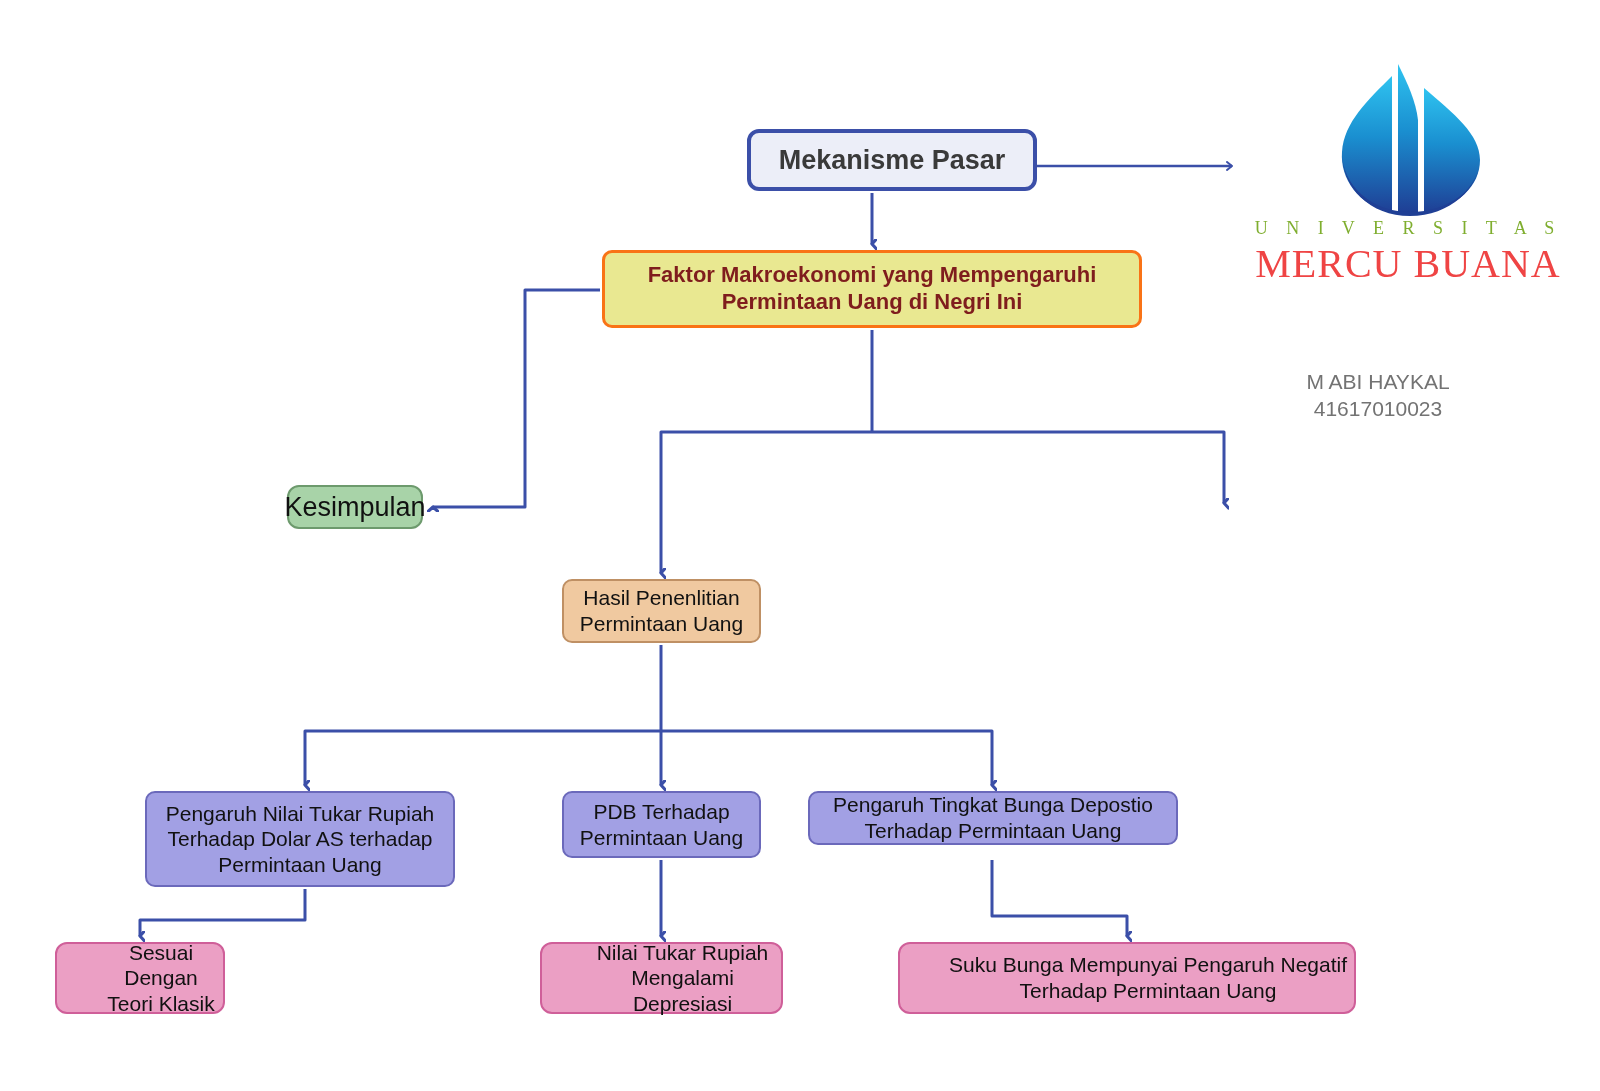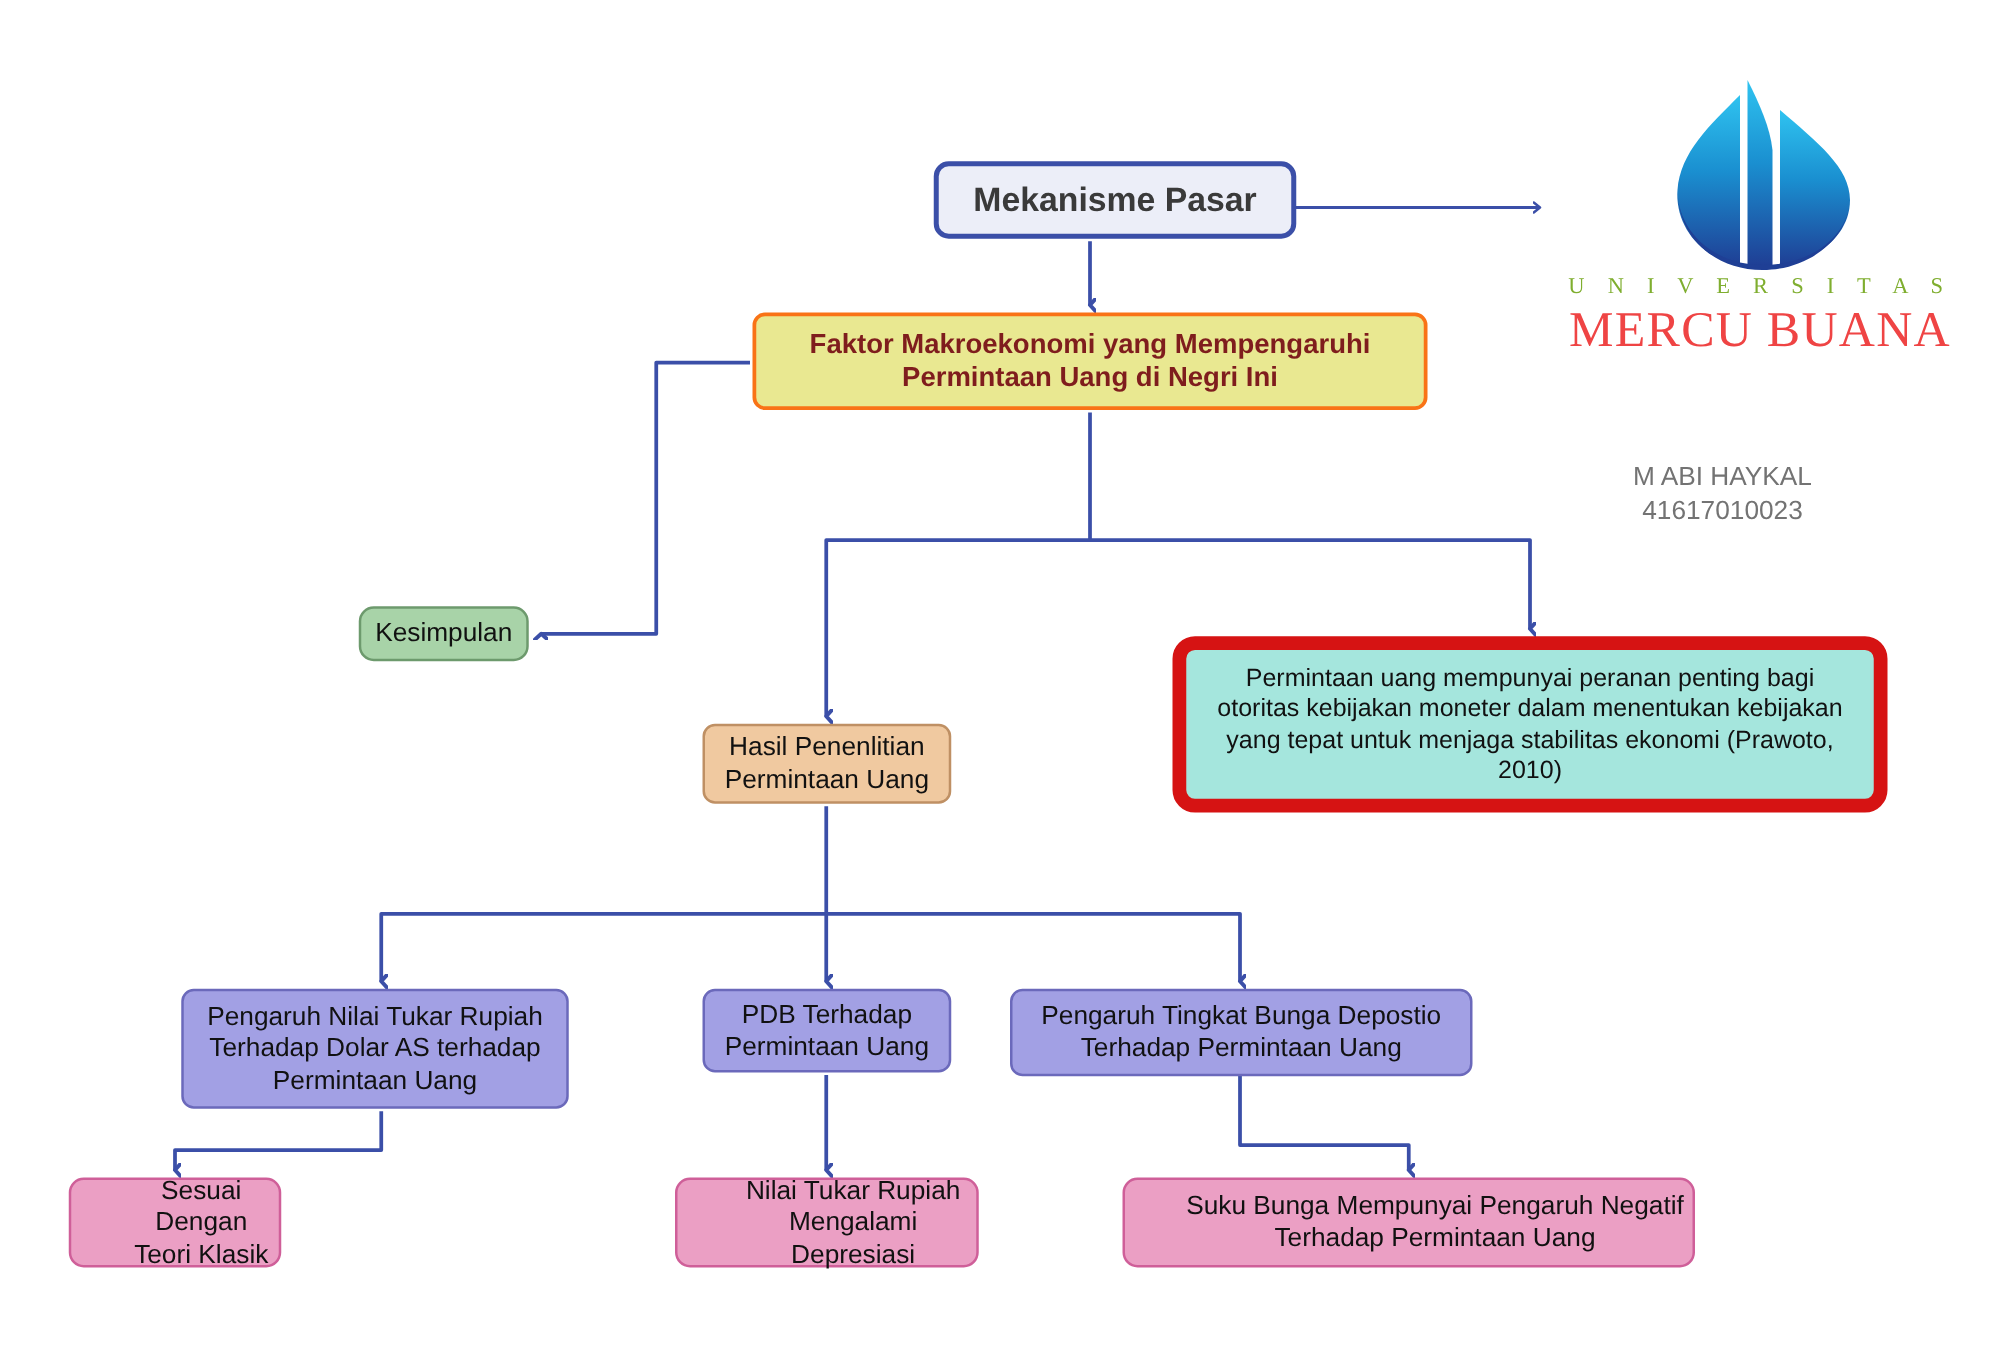--- a/index.html
+++ b/index.html
@@ -57,21 +57,21 @@
     color: #7f1d1d;
   }
 
   
   #node-kesimpulan {
     left: 287px; top: 485px;
     width: 136px; height: 44px;
     background: #a8d3a8;
     border: 2px solid #6d9a6d;
     border-radius: 12px;
-    font-size: 21px;
+    font-size: 27px;
   }
 
   
   #node-hasil {
     left: 562px; top: 579px;
     width: 199px; height: 64px;
     background: #f0c9a0;
     border: 2px solid #bf9064;
     border-radius: 10px;
     font-size: 21px;
@@ -90,21 +90,21 @@
 
   
   .node-purple {
     background: #a2a0e4;
     border: 2px solid #6b69bb;
     border-radius: 10px;
     font-size: 21px;
   }
   #node-p1 { left: 145px; top: 791px; width: 310px; height: 96px; }
   #node-p2 { left: 562px; top: 791px; width: 199px; height: 67px; }
-  #node-p3 { left: 808px; top: 791px; width: 370px; height: 70px; }
+  #node-p3 { left: 808px; top: 791px; width: 370px; height: 54px; }
 
   
   .node-pink {
     background: #eb9fc4;
     border: 2px solid #cf5f99;
     border-radius: 12px;
     font-size: 21px;
     padding-left: 42px;
   }
   #node-k1 { left: 55px;  top: 942px; width: 170px; height: 72px; }
@@ -204,23 +204,20 @@
   </div>
 
   <div class="node" id="node-kesimpulan">
     <span>Kesimpulan</span>
   </div>
 
   <div class="node" id="node-hasil">
     <span>Hasil Penenlitian Permintaan Uang</span>
   </div>
 
-  <div class="node" id="node-quote">
-    <span>Permintaan uang mempunyai peranan penting bagi otoritas kebijakan moneter dalam menentukan kebijakan yang tepat untuk menjaga stabilitas ekonomi (Prawoto, 2010)</span>
-  </div>
 
   <div class="node node-purple" id="node-p1">
     <span>Pengaruh Nilai Tukar Rupiah Terhadap Dolar AS terhadap Permintaan Uang</span>
   </div>
 
   <div class="node node-purple" id="node-p2">
     <span>PDB Terhadap Permintaan Uang</span>
   </div>
 
   <div class="node node-purple" id="node-p3">

